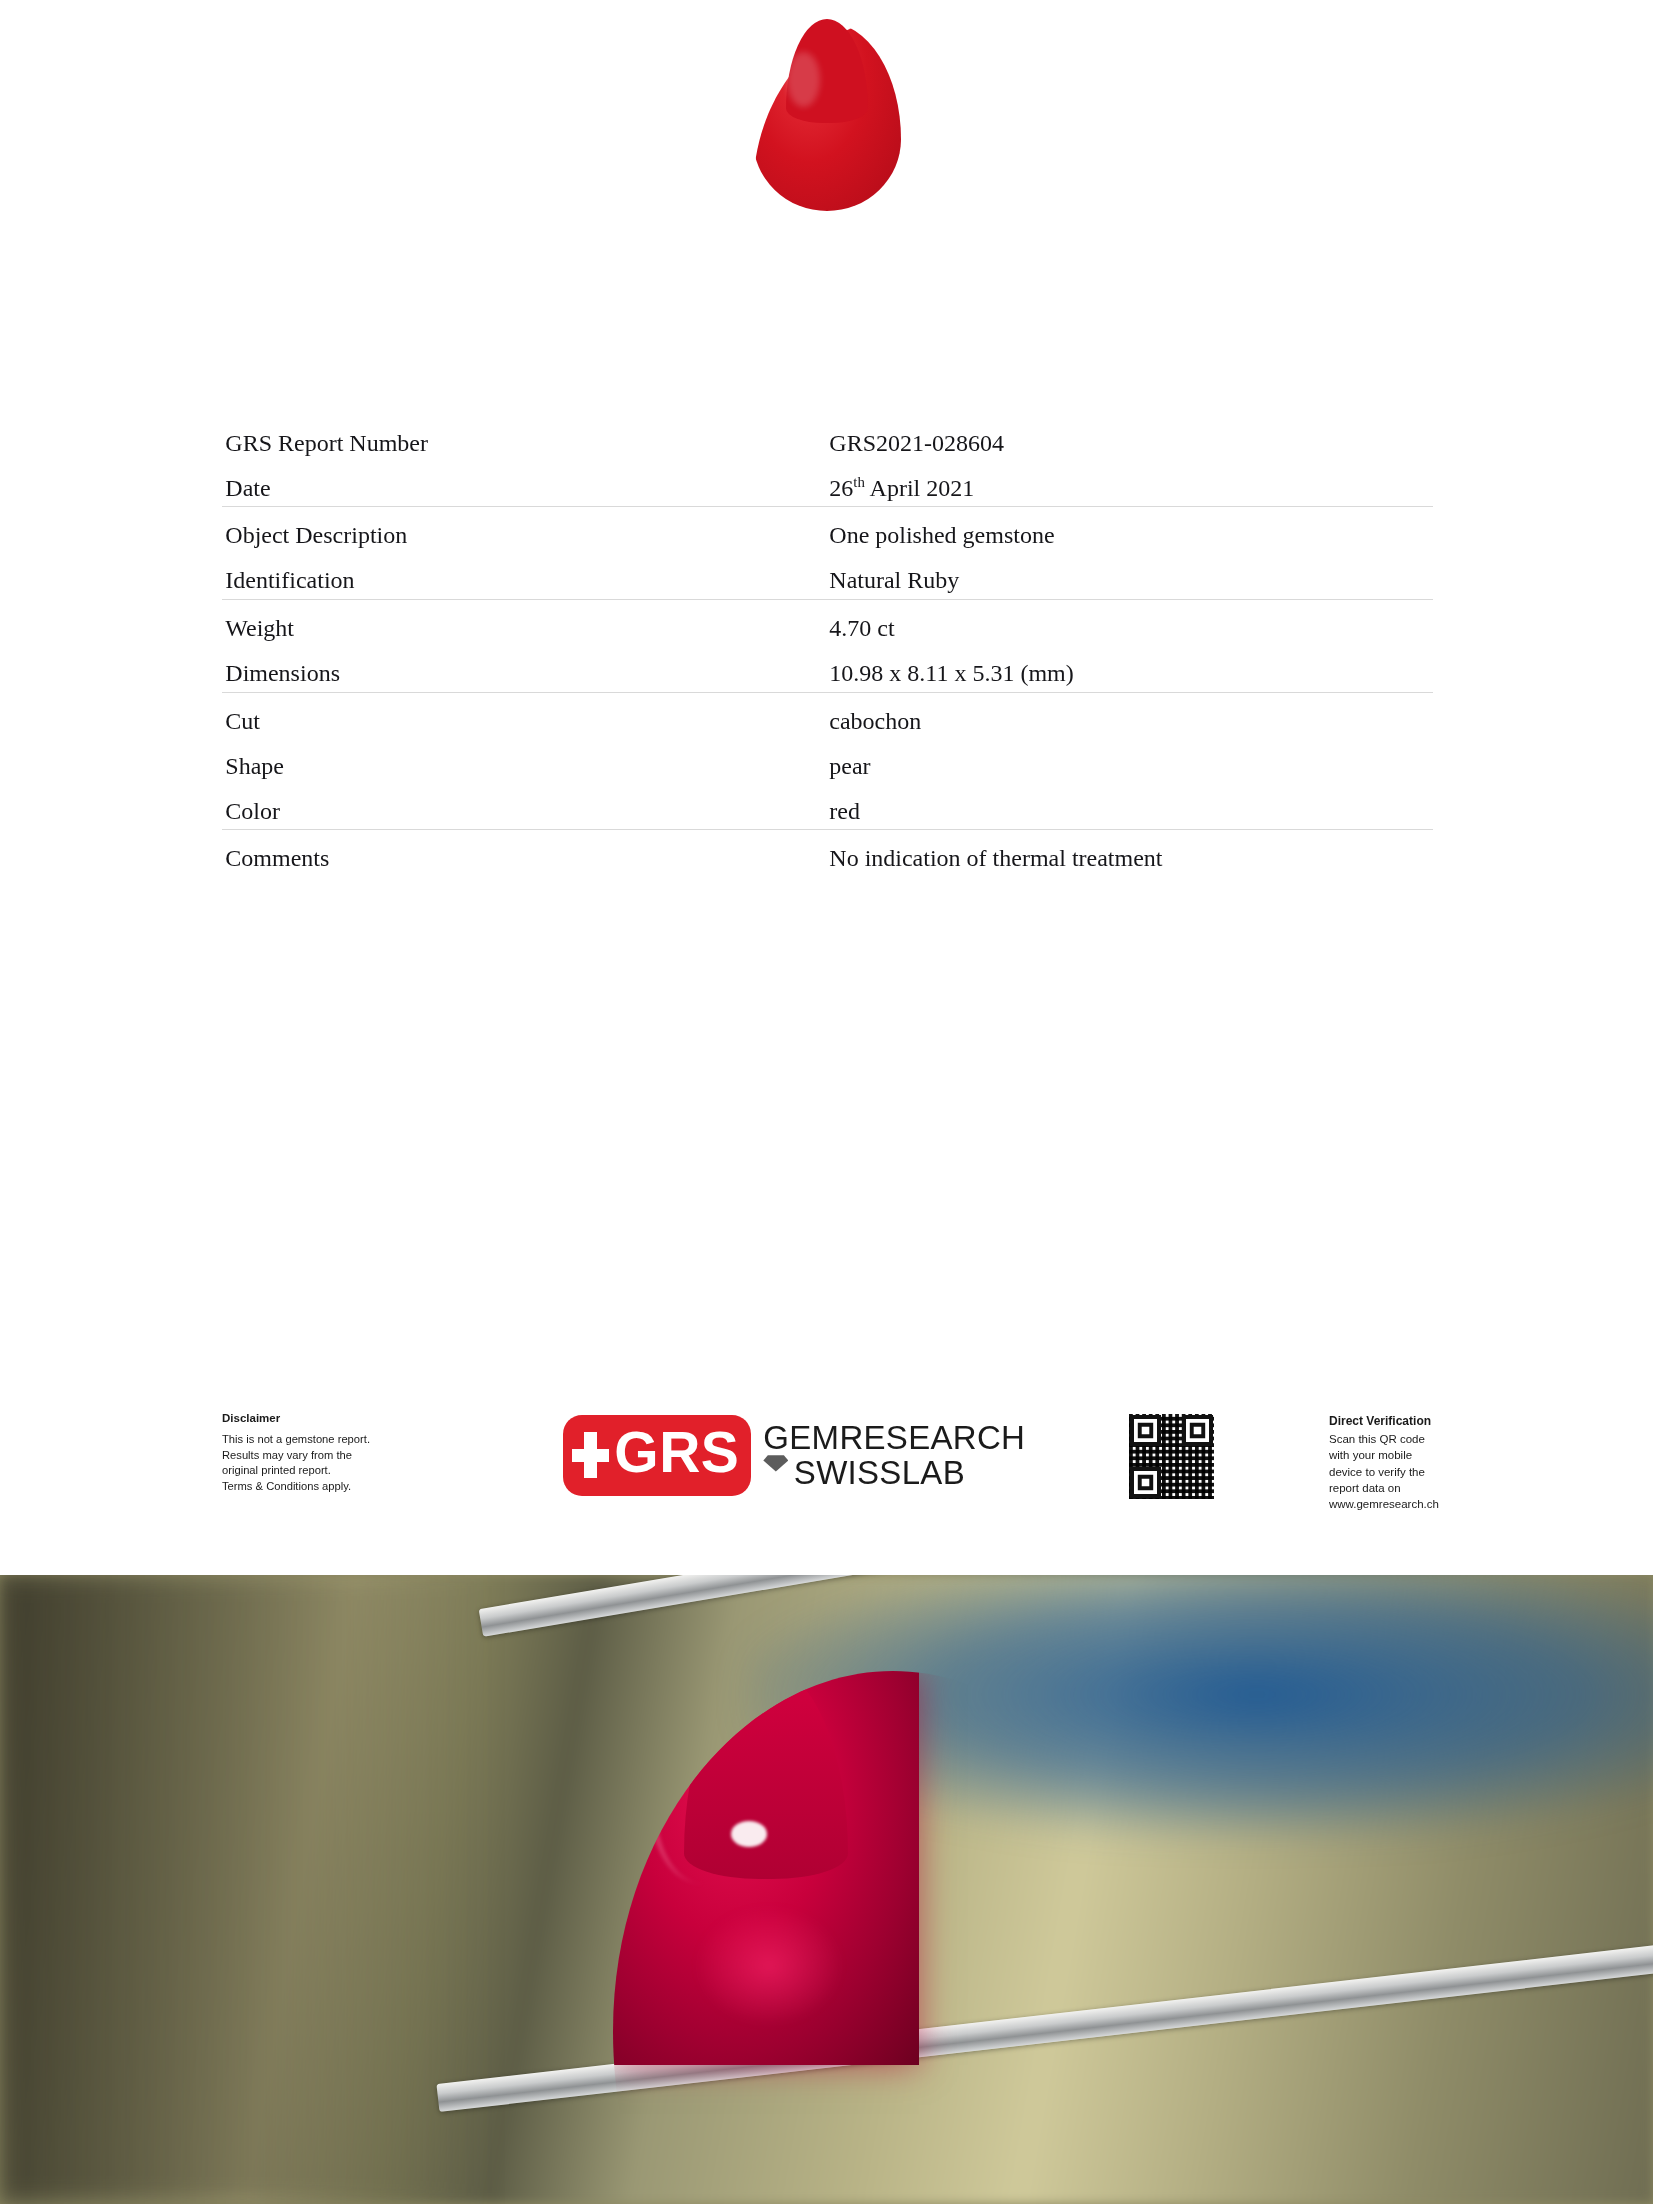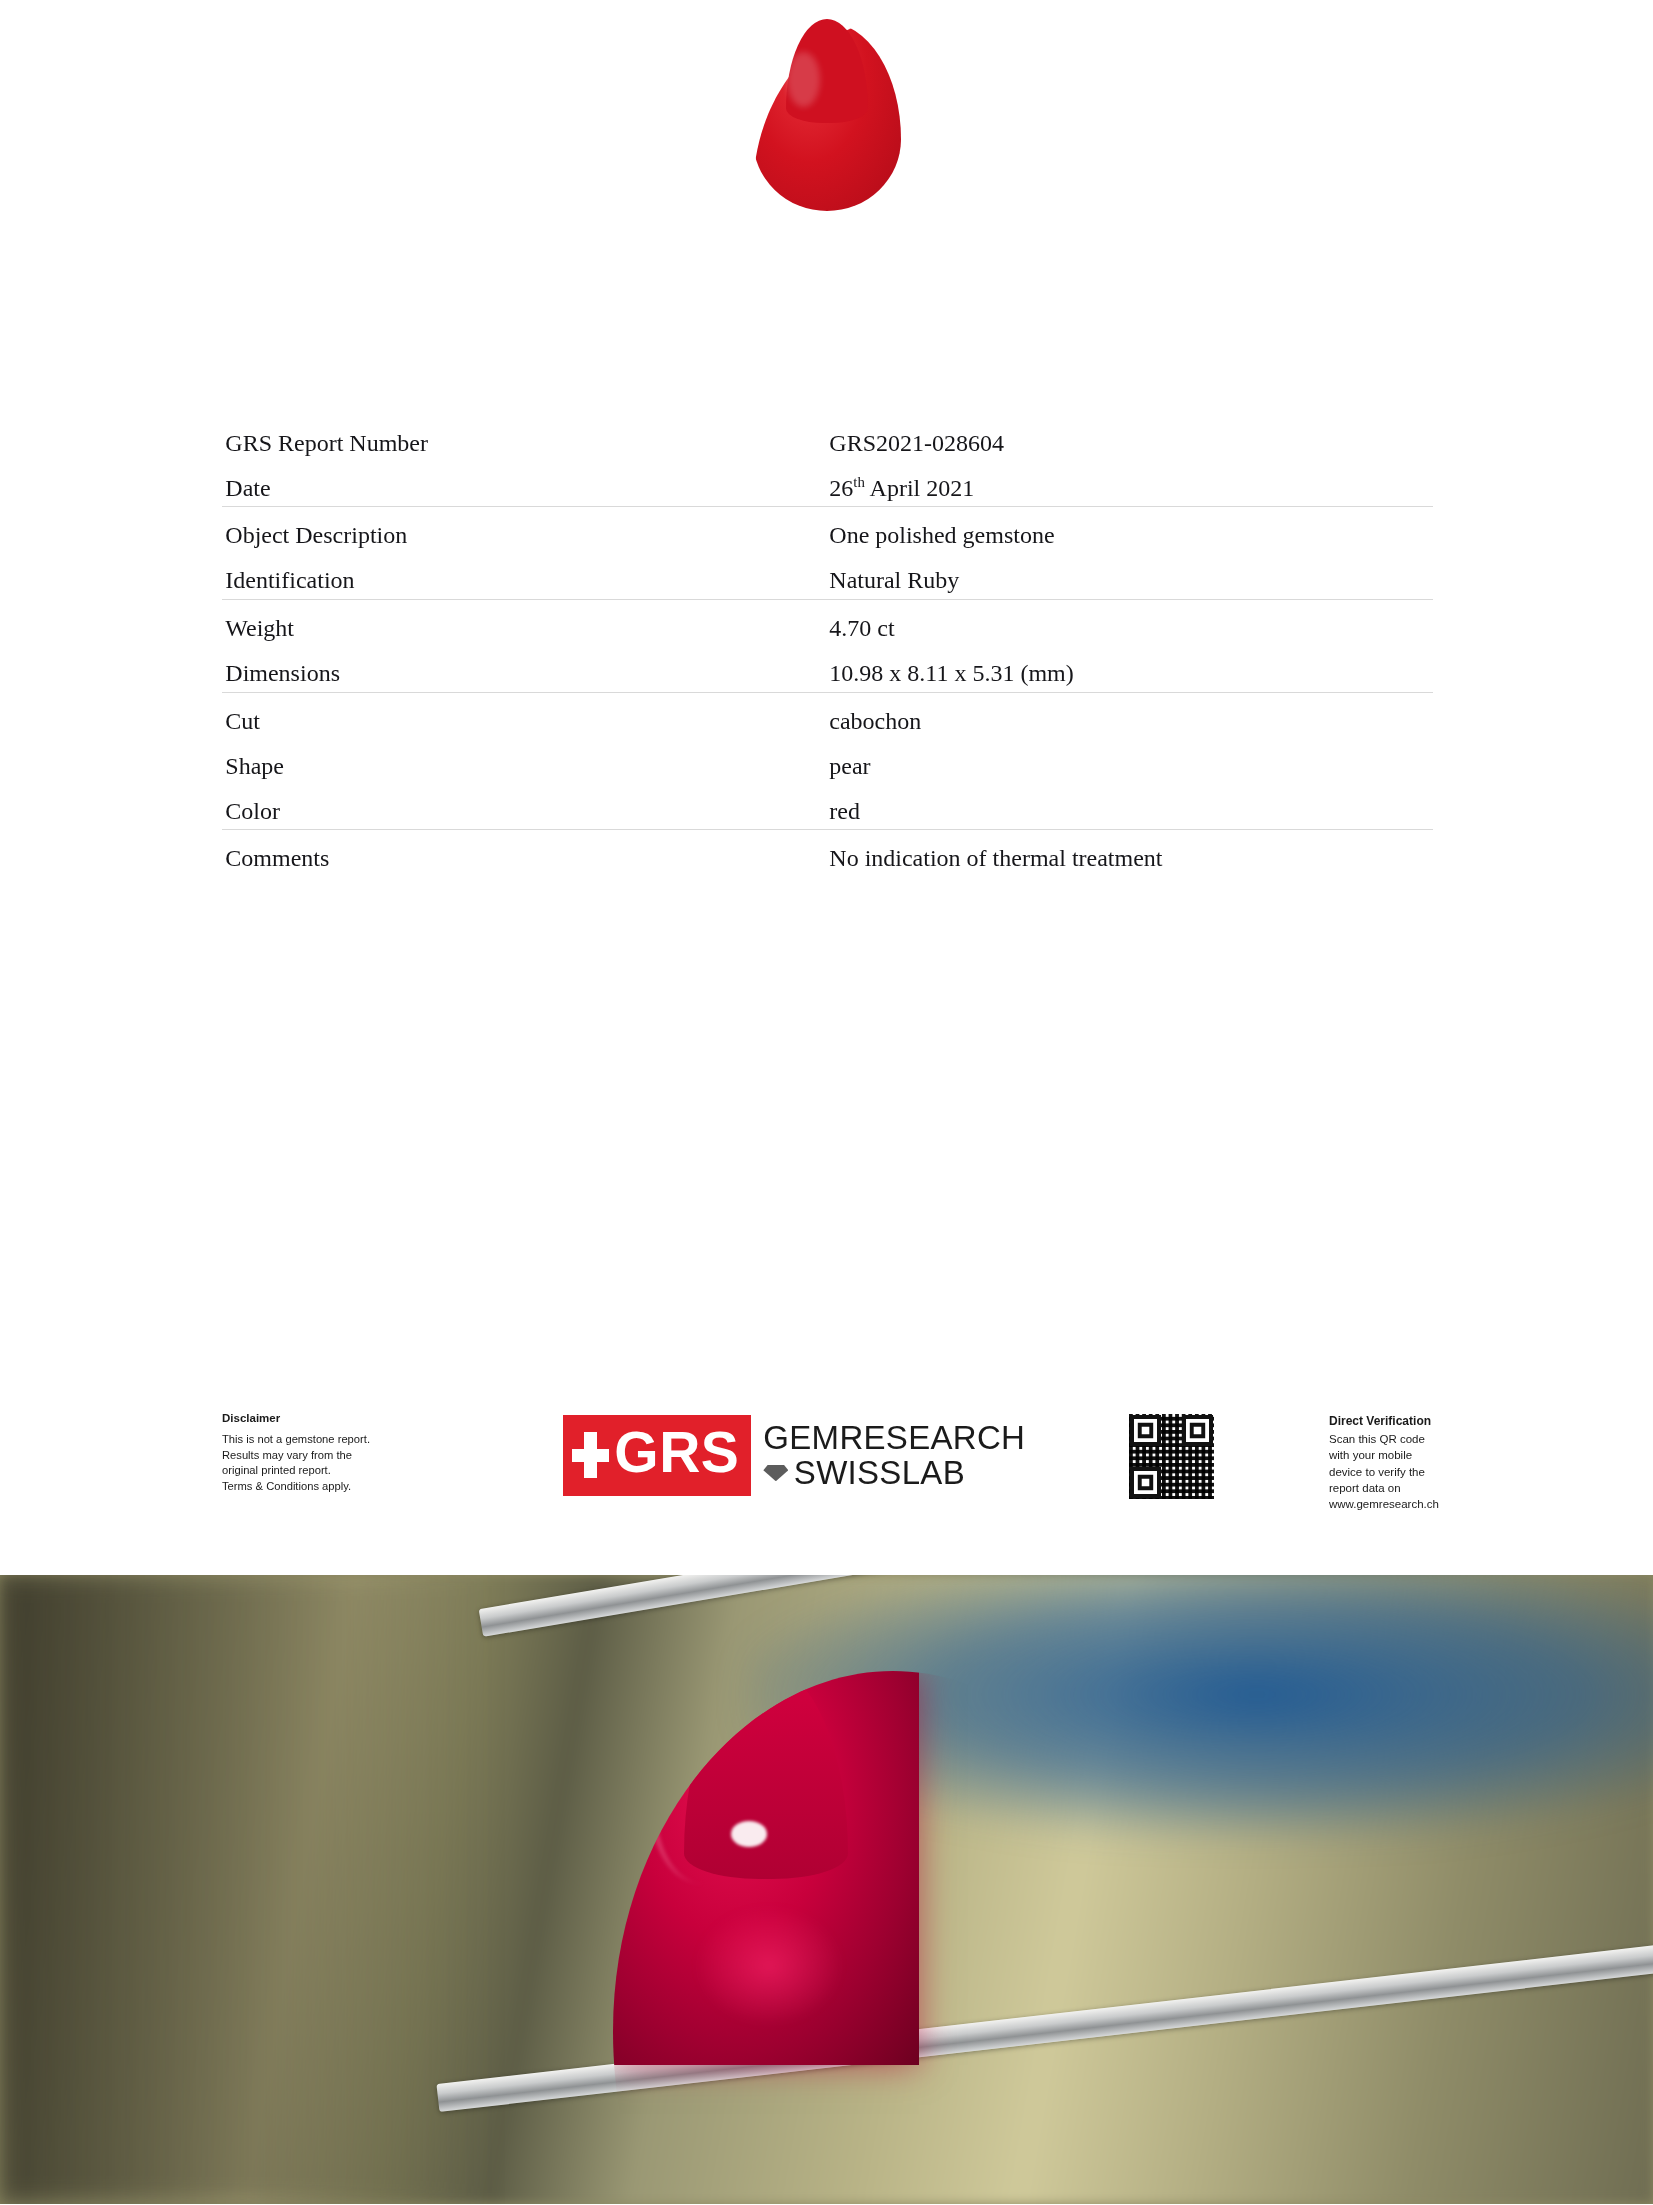--- a/index.html
+++ b/index.html
@@ -133,20 +133,21 @@
     display: flex;
     align-items: center;
     height: 82px;
   }
   .grs-red {
     display: flex;
     align-items: center;
     background: #e1202a;
     height: 81px;
     padding: 0 12px 0 8.8px;
+    border-radius: 19px;
   }
   .swiss-cross {
     position: relative;
     width: 37px;
     height: 46px;
     margin-right: 5.5px;
   }
   .swiss-cross .h {
     position: absolute;
     left: 0; top: 16.4px;
@@ -171,21 +172,21 @@
   .grs-right {
     margin-left: 12px;
     font-family: "Liberation Sans", sans-serif;
     color: #1b1b1b;
   }
   .grs-right .l1, .grs-right .l2 {
     font-size: 33px;
     line-height: 1.08;
     letter-spacing: 0.3px;
   }
-  .grs-right .l2 { display: flex; align-items: center; }
+  .grs-right .l2 { display: flex; }
   .diamond-icon {
     display: inline-block;
     width: 25px;
     height: 16.4px;
     margin-right: 5.5px;
     background:
       linear-gradient(#4a4a4a,#4a4a4a);
     clip-path: polygon(18% 0%, 82% 0%, 100% 33%, 50% 100%, 0% 33%);
     opacity: 0.9;
   }

